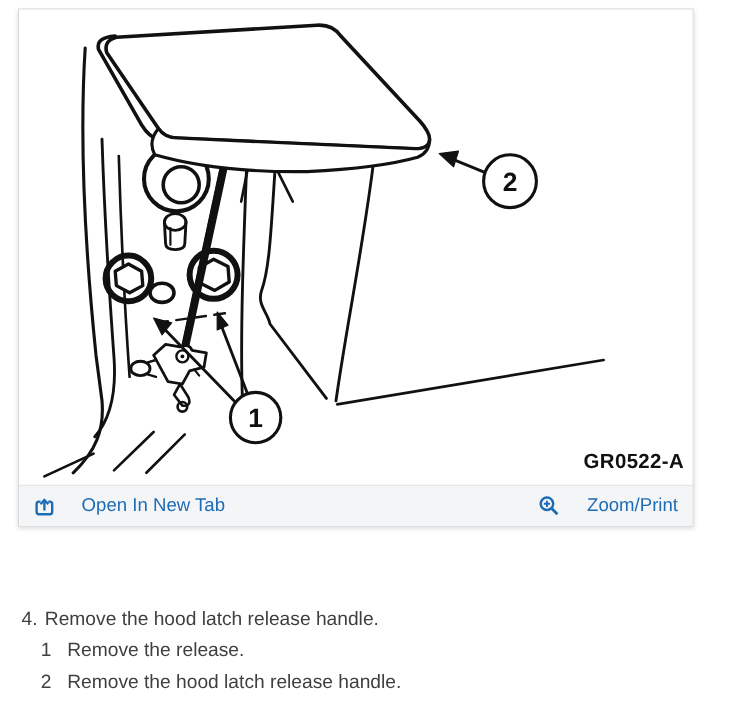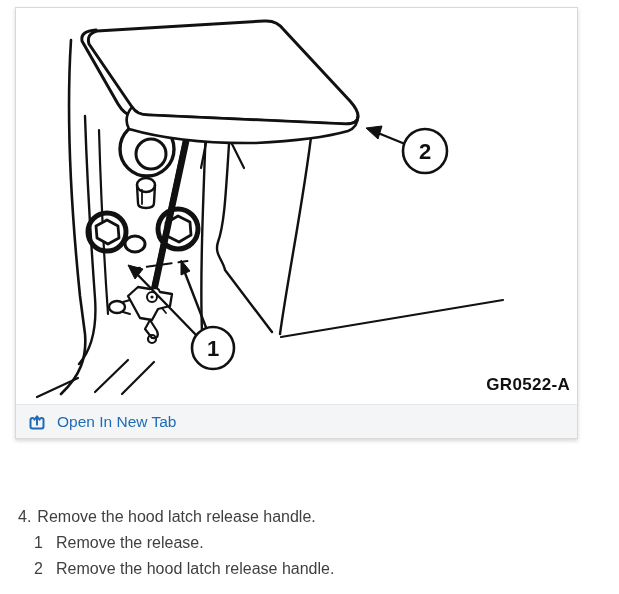--- a/index.html
+++ b/index.html
@@ -17,21 +17,21 @@
     position:relative;width:561px;height:395px;background:#ffffff;
   }
   .diagram svg{display:block;}
   .toolbar{
     position:absolute;left:0;bottom:0;width:100%;height:34px;
     background:#f4f5f7;border-top:1px solid #e4e6e8;
     display:flex;justify-content:space-between;align-items:center;
     box-sizing:border-box;padding:0 12px;
   }
   .tb-link{
-    display:flex;align-items:center;gap:11px;
+    display:flex;align-items:center;gap:22px;
     color:#1e6cb5;font-size:15.5px;cursor:pointer;text-decoration:none;
   }
   .tb-link svg{display:block;}
   .instructions{
     position:absolute;left:18px;top:504px;
     color:#3f3f3f;font-size:16px;line-height:26px;
   }
   .step-main{display:flex;gap:6px;}
   .substep{display:flex;gap:12px;margin-left:16px;}
   .substep .num{min-width:10px;}
@@ -125,20 +125,29 @@
   <div class="toolbar">
     <a class="tb-link">
       <svg width="18" height="18" viewBox="0 0 18 18">
         <rect x="2.5" y="5" width="13" height="10.5" rx="2" fill="none" stroke="#1e6cb5" stroke-width="2"></rect>
         <line x1="5.8" y1="5" x2="12.2" y2="5" stroke="#f4f5f7" stroke-width="2.6"></line>
         <line x1="9" y1="12.5" x2="9" y2="4" stroke="#1e6cb5" stroke-width="2"></line>
         <polyline points="5.7,7.2 9,3.6 12.3,7.2" fill="none" stroke="#1e6cb5" stroke-width="2"></polyline>
       </svg>
       <span>Open In New Tab</span>
     </a>
+    <a class="tb-link">
+      <svg width="19" height="19" viewBox="0 0 19 19">
+        <circle cx="7.8" cy="7.8" r="5.2" fill="none" stroke="#1e6cb5" stroke-width="2"></circle>
+        <line x1="11.8" y1="11.8" x2="16.5" y2="16.5" stroke="#1e6cb5" stroke-width="2.4"></line>
+        <line x1="5.2" y1="7.8" x2="10.4" y2="7.8" stroke="#1e6cb5" stroke-width="1.6"></line>
+        <line x1="7.8" y1="5.2" x2="7.8" y2="10.4" stroke="#1e6cb5" stroke-width="1.6"></line>
+      </svg>
+      <span>Zoom/Print</span>
+    </a>
   </div>
 </div>
 
 <div class="instructions">
   <div class="step-main">
     <span>4.</span>
     <span>Remove the hood latch release handle.</span>
   </div>
   <div class="substep">
     <span class="num">1</span>

